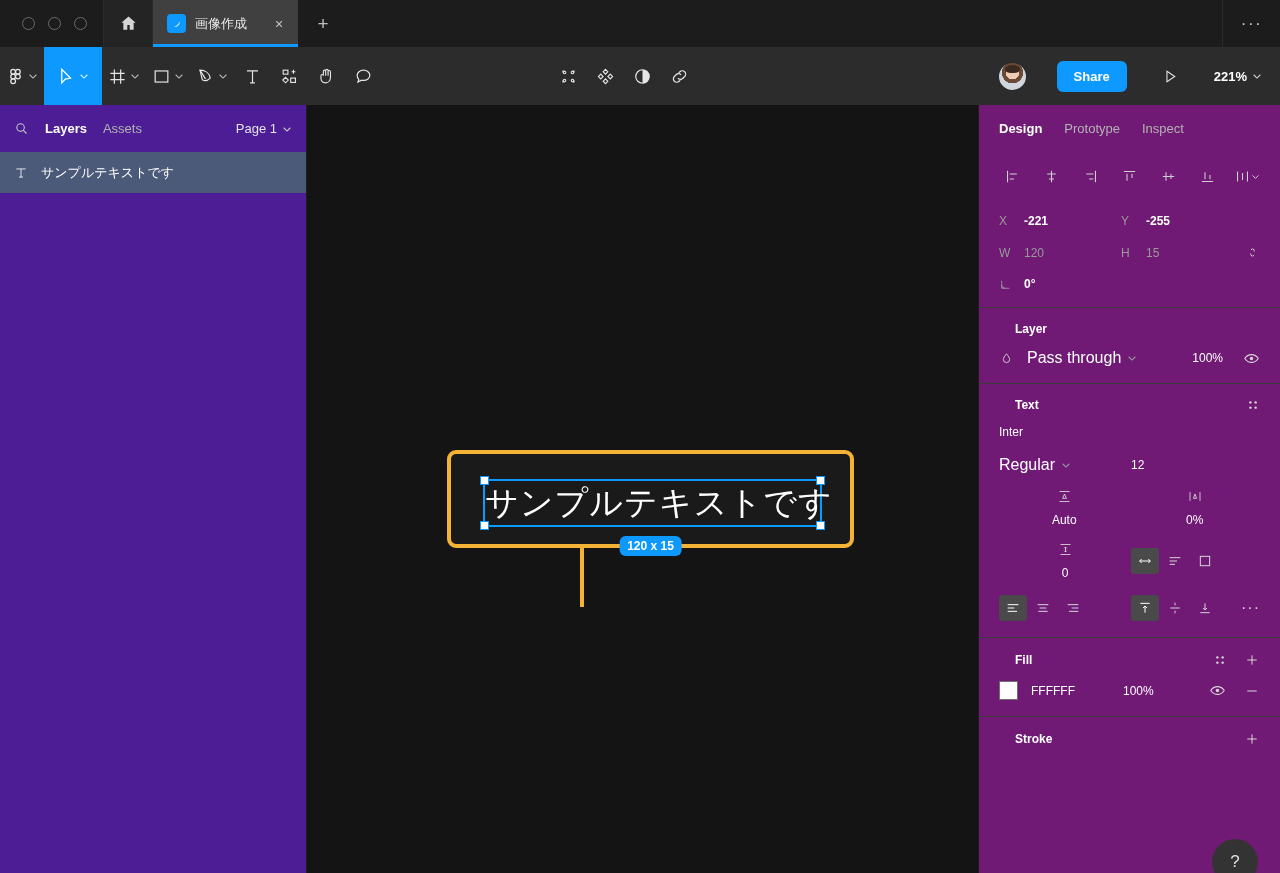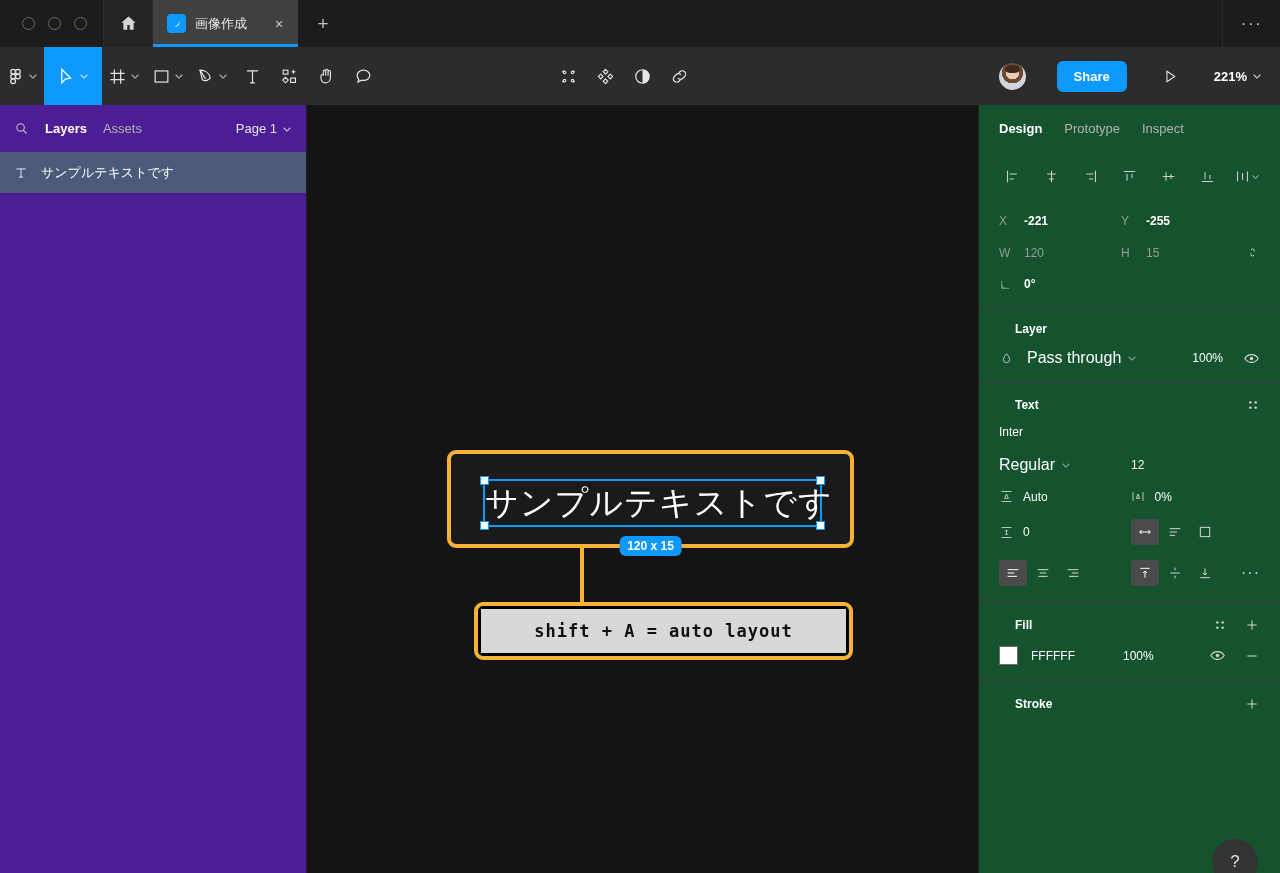--- a/index.html
+++ b/index.html
@@ -156,21 +156,21 @@
     display: flex; align-items: center; justify-content: center;
   }
   .callout-text {
     font-family: "DejaVu Sans Mono", monospace; font-size: 17px; font-weight: bold;
     color: #111111; letter-spacing: 1px; white-space: nowrap;
   }
 
   
   .right-panel {
     position: absolute; left: 978px; top: 105px; width: 302px; height: 768px;
-    background: #14532d; border-left: 1px solid #1e1e1e; overflow: hidden;
+    background: #701a75; border-left: 1px solid #1e1e1e; overflow: hidden;
   }
   .rp-tabs {
     height: 47px; display: flex; align-items: center; gap: 22px; padding: 0 20px;
   }
   .rp-tab { font-size: 13px; color: #b3b3b3; }
   .rp-tab.active { color: #ffffff; font-weight: bold; }
   .align-row {
     height: 48px; display: flex; align-items: center; padding: 0 14px; gap: 0;
   }
   .align-btn {
@@ -189,21 +189,21 @@
   .field { display: flex; align-items: center; gap: 12px; width: 122px; }
   .flabel { font-size: 12px; color: #9a9a9a; width: 13px; }
   .fval { font-size: 12px; color: #ffffff; font-weight: bold; }
   .fval.dim { color: #9a9a9a; font-weight: normal; }
   .link-icon { margin-left: auto; color: #cfcfcf; }
   .drop {
     display: flex; align-items: center; gap: 6px; font-size: 16px; color: #ffffff;
   }
   .font-name { font-size: 12px; color: #ffffff; }
   .text-ctl-row { display: flex; align-items: center; margin-bottom: 15px; }
-  .tc { display: flex; align-items: center; gap: 9px; width: 132px; font-size: 12px; color: #ffffff; }
+  .tc { display: flex; align-items: center; gap: 9px; width: 132px; font-size: 12px; color: #ffffff; flex-direction: column; }
   .seg { display: flex; align-items: center; gap: 2px; }
   .sbtn {
     width: 28px; height: 26px; border-radius: 3px; display: flex;
     align-items: center; justify-content: center; color: #d6d6d6;
   }
   .sbtn.on { background: #4a4a4a; color: #ffffff; }
   .dots3 { margin-left: auto; color: #d6d6d6; font-size: 16px; letter-spacing: 1px; }
   .fill-row { display: flex; align-items: center; }
   .swatch {
     width: 19px; height: 19px; background: #ffffff; border: 1px solid #6f6f6f;
@@ -453,25 +453,20 @@
       <div class="sel-box">
         <div class="sel-text">サンプルテキストです</div>
         <div class="handle tl"></div>
         <div class="handle tr"></div>
         <div class="handle bl"></div>
         <div class="handle br"></div>
       </div>
       <div class="size-badge">120 x 15</div>
     </div>
     <div class="connector"></div>
-    <div class="callout">
-      <div class="callout-inner">
-        <span class="callout-text">shift + A = auto layout</span>
-      </div>
-    </div>
   </div>
 
   <div class="right-panel">
 
     <div class="rp-tabs">
       <span class="rp-tab active">Design</span>
       <span class="rp-tab">Prototype</span>
       <span class="rp-tab">Inspect</span>
     </div>
 

